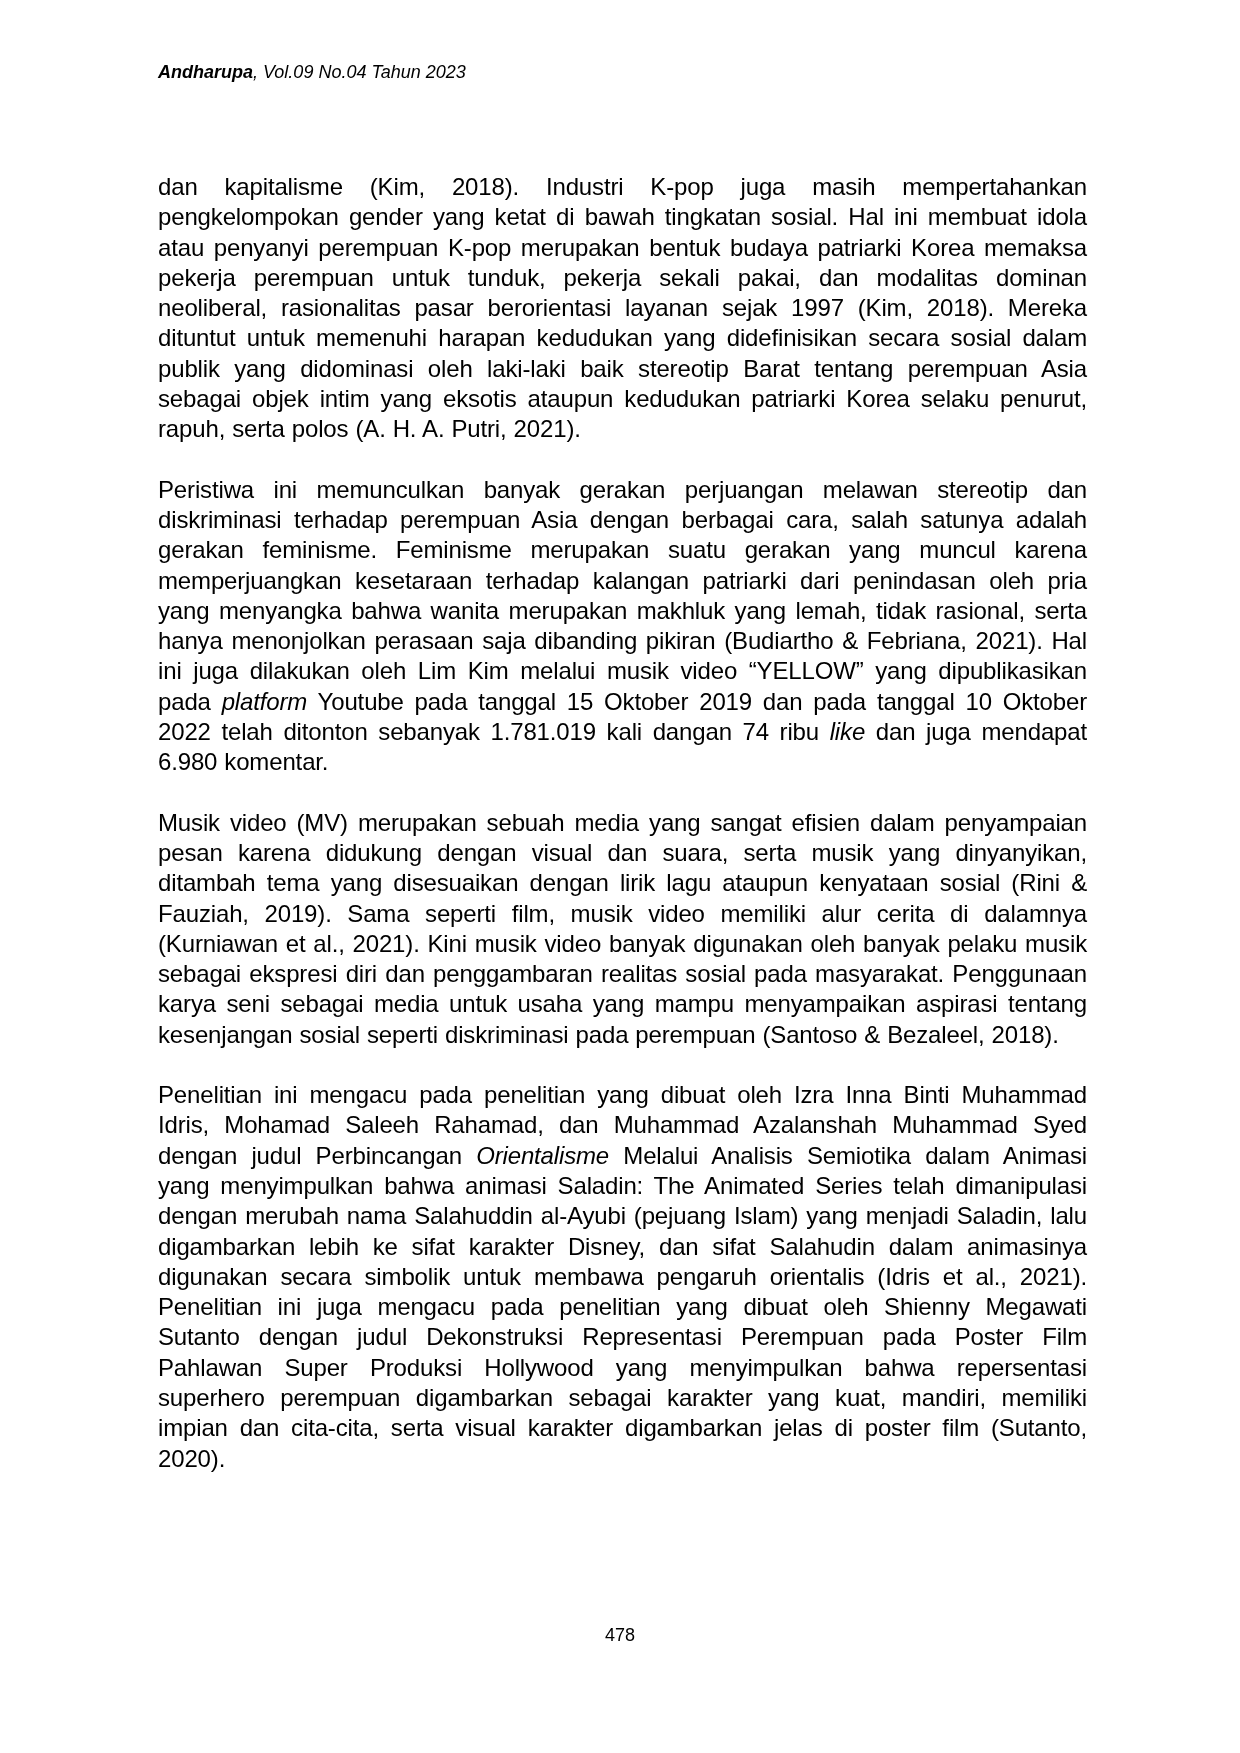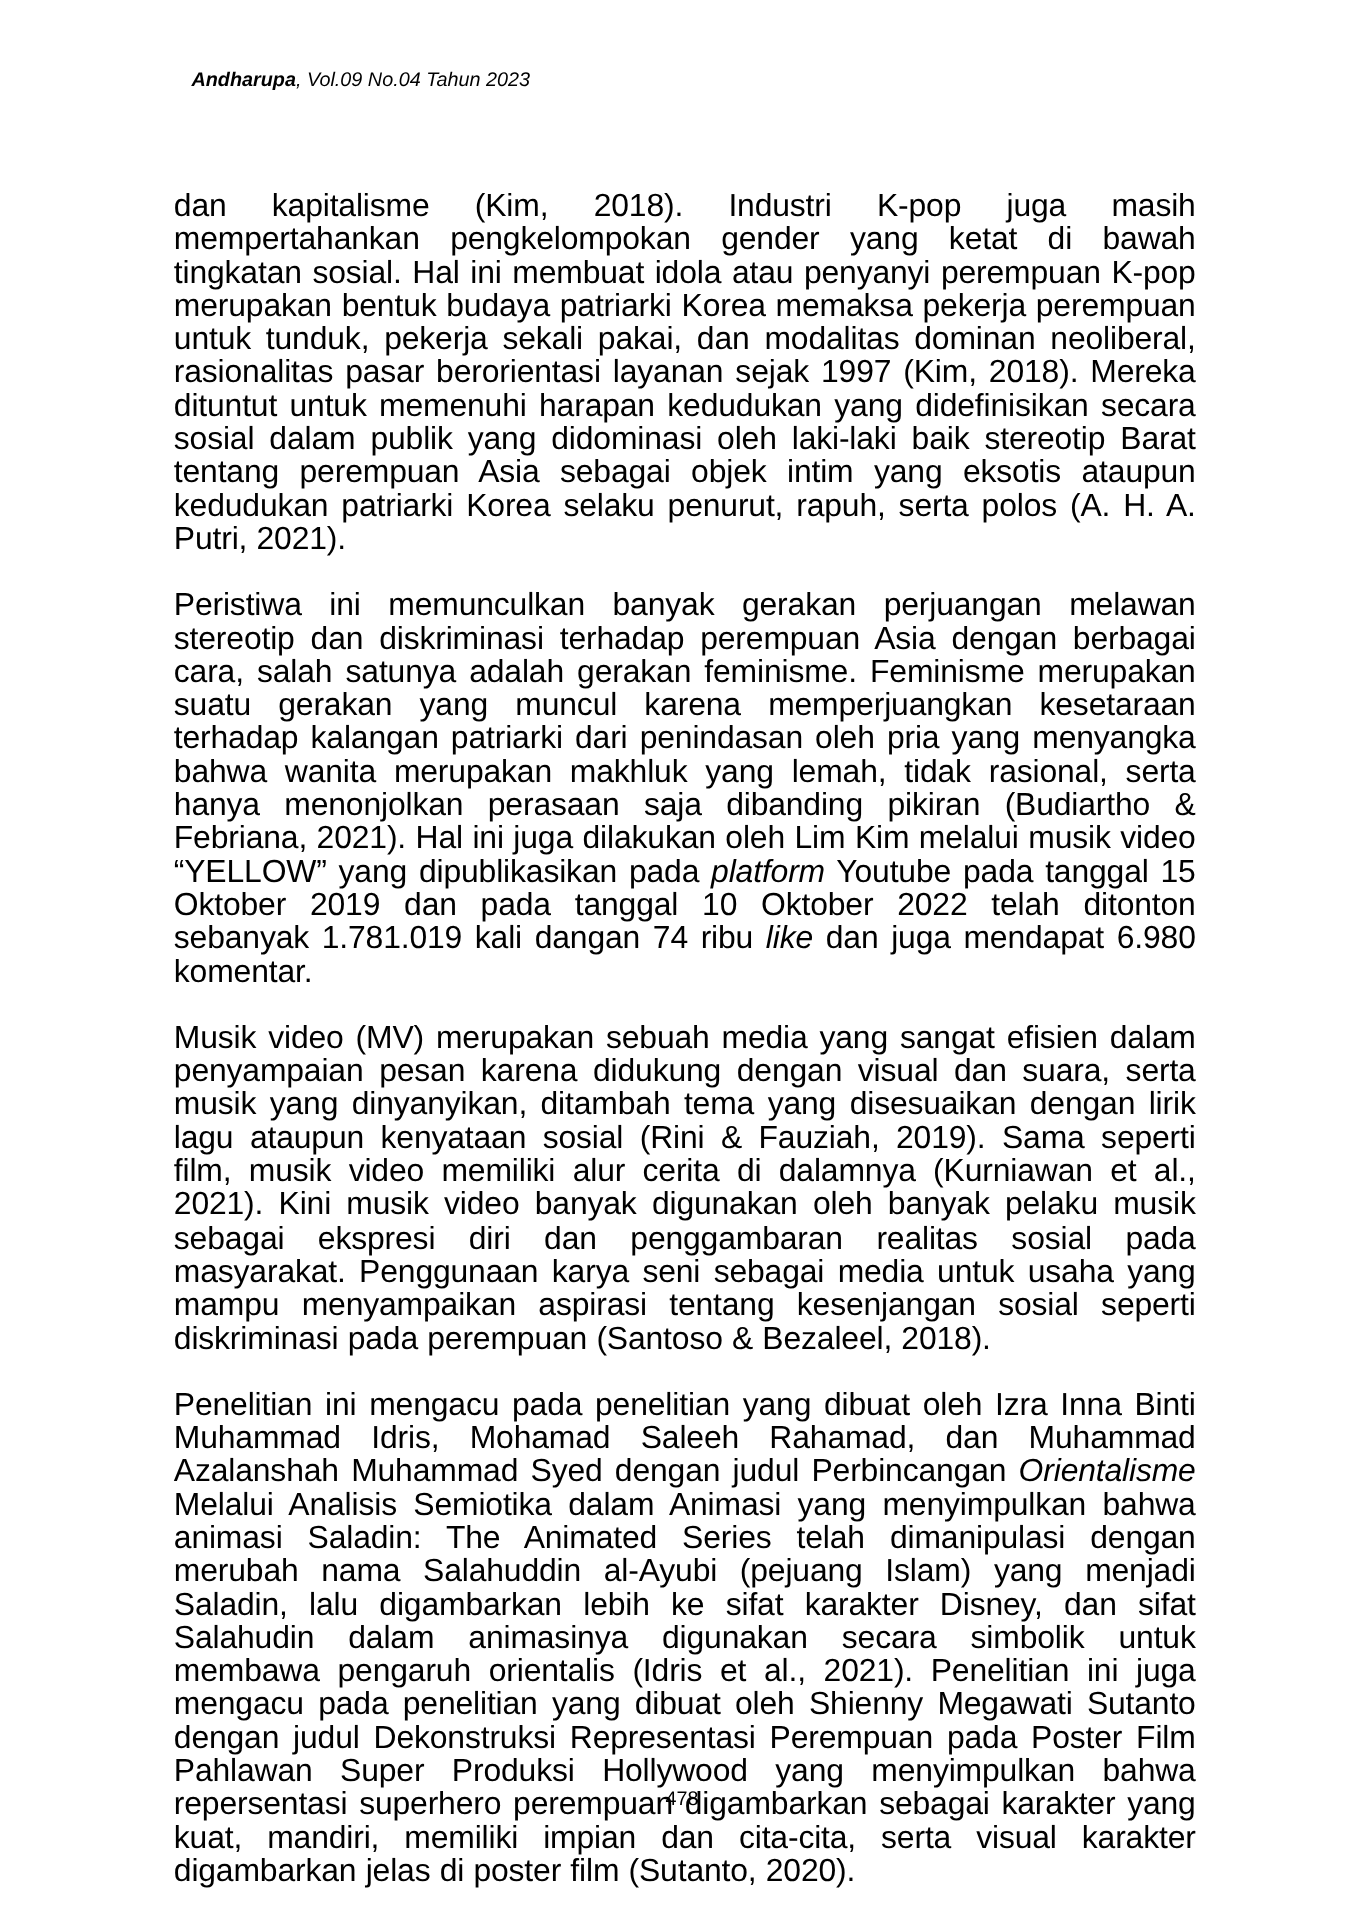--- a/index.html
+++ b/index.html
@@ -14,32 +14,31 @@
     overflow: hidden;
   }
   .page-header {
     position: absolute;
     top: 62px;
     left: 158px;
     font-size: 18px;
     font-style: italic;
     color: #000000;
     white-space: nowrap;
-    margin-left: 16px;
   }
   .journal-name { font-weight: bold; }
   .body-text {
     position: absolute;
     top: 172px;
     left: 158px;
     width: 929px;
   }
   .body-text p {
     margin: 0 0 30px 0;
-    font-size: 29px;
+    font-size: 24px;
     line-height: 30.3px;
     text-align: justify;
     letter-spacing: -0.15px;
     word-spacing: 0.5px;
   }
   .body-text p.justify-last { text-align-last: justify; }
   .italic { font-style: italic; }
   .page-footer {
     position: absolute;
     top: 1625px;

